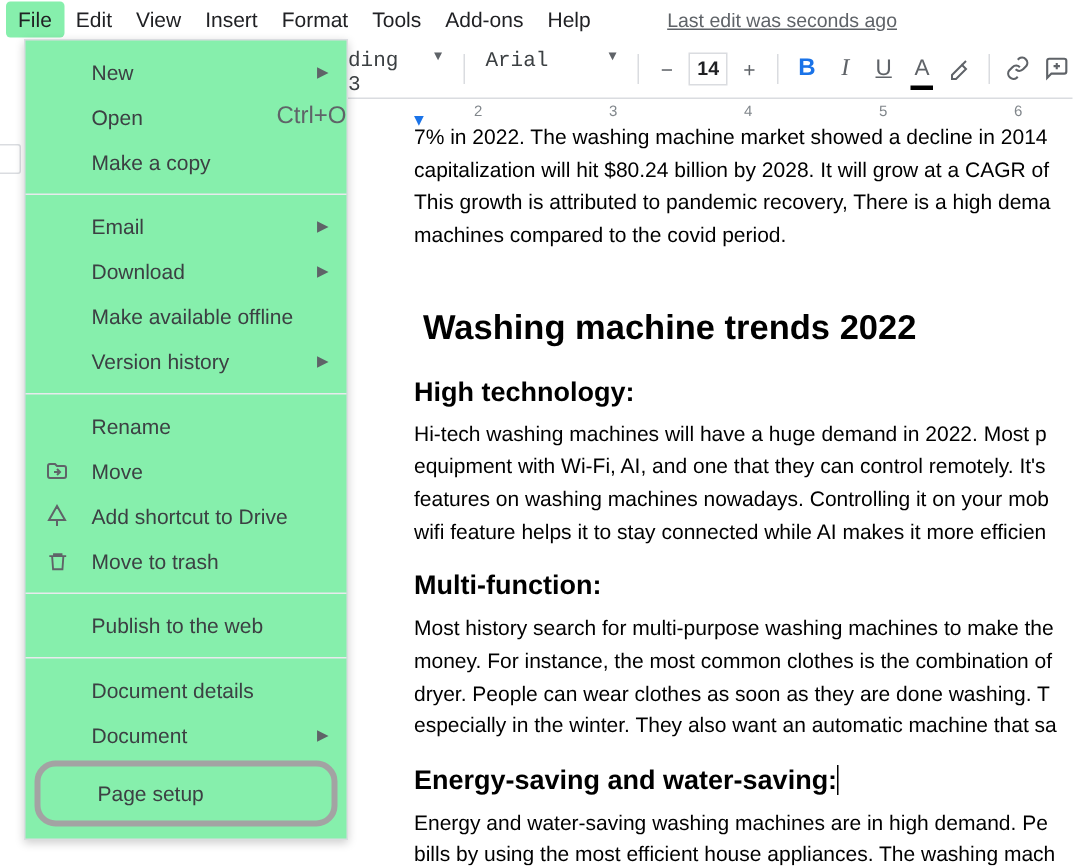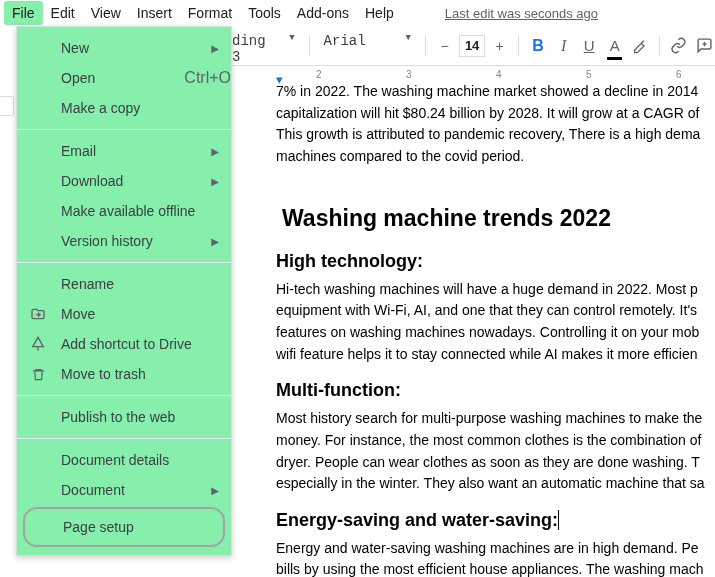--- a/index.html
+++ b/index.html
@@ -9,21 +9,21 @@
   .menu-item { padding: 4px 8px; color: #202124; cursor: pointer; font-size: 14px; }
   .menu-item.selected { background: #86efac; border-radius: 3px; }
   .last-edit { color: #5f6368; text-decoration: underline; font-size: 13px; margin-left: 12px; padding-left: 31px; }
   
   .dropdown { position: absolute; top: 26px; left: 16px; width: 216px; background: #86efac; box-shadow: 0 2px 6px rgba(0,0,0,0.2); border: 1px solid #dadce0; z-index: 10; padding: 6px 0; text-align: right; }
   .dd-item { display: flex; align-items: center; height: 30px; padding: 0 12px 0 44px; position: relative; cursor: pointer; font-size: 14px; color: #3c4043; }
   .dd-item .arrow { position: absolute; right: 12px; color: #5f6368; font-size: 10px; }
   .dd-item .shortcut { position: absolute; right: 0; color: #5f6368; font-size: 16px; }
   .dd-item .lefticon { position: absolute; left: 12px; width: 18px; height: 18px; display:flex; align-items:center; justify-content:center; color:#5f6368; }
   .dd-sep { height: 1px; background: #e8eaed; margin: 6px 0; }
-  .dd-highlight { border: 2px solid #a3a3a3; border-radius: 14px; padding: 3px 0; margin: 2px 6px; }
+  .dd-highlight { border: 4px solid #a3a3a3; border-radius: 14px; padding: 3px 0; margin: 2px 6px; }
   .dd-highlight .dd-item { padding-left: 38px; }
   
   .toolbar { position: absolute; top: 30px; left: 226px; right: 0; height: 36px; display: flex; align-items: center; gap: 4px; border-bottom: 1px solid #dadce0; padding-bottom:4px; }
   .tb-sel { display:flex; align-items:flex-start; height: 26px; padding: 0 6px; font-size: 14px; color: #3c4043; font-family: Liberation Mono, monospace; }
   .tb-sel .caret { font-size:9px; margin-left:14px; color:#5f6368; }
   .tb-divider { width:1px; height:20px; background:#dadce0; margin:0 4px; }
   .tb-btn { width:24px; height:24px; display:flex; align-items:center; justify-content:center; color:#5f6368; font-size:14px; cursor:pointer; }
   .tb-fs { width:28px; text-align:center; border:1px solid #dadce0; height:22px; line-height:20px; font-size:13px;font-weight:bold; }
   .tb-bold { font-weight:bold; color:#1a73e8; font-size:16px; }
   .tb-italic { font-style:italic; font-family:serif; font-size:16px; }

